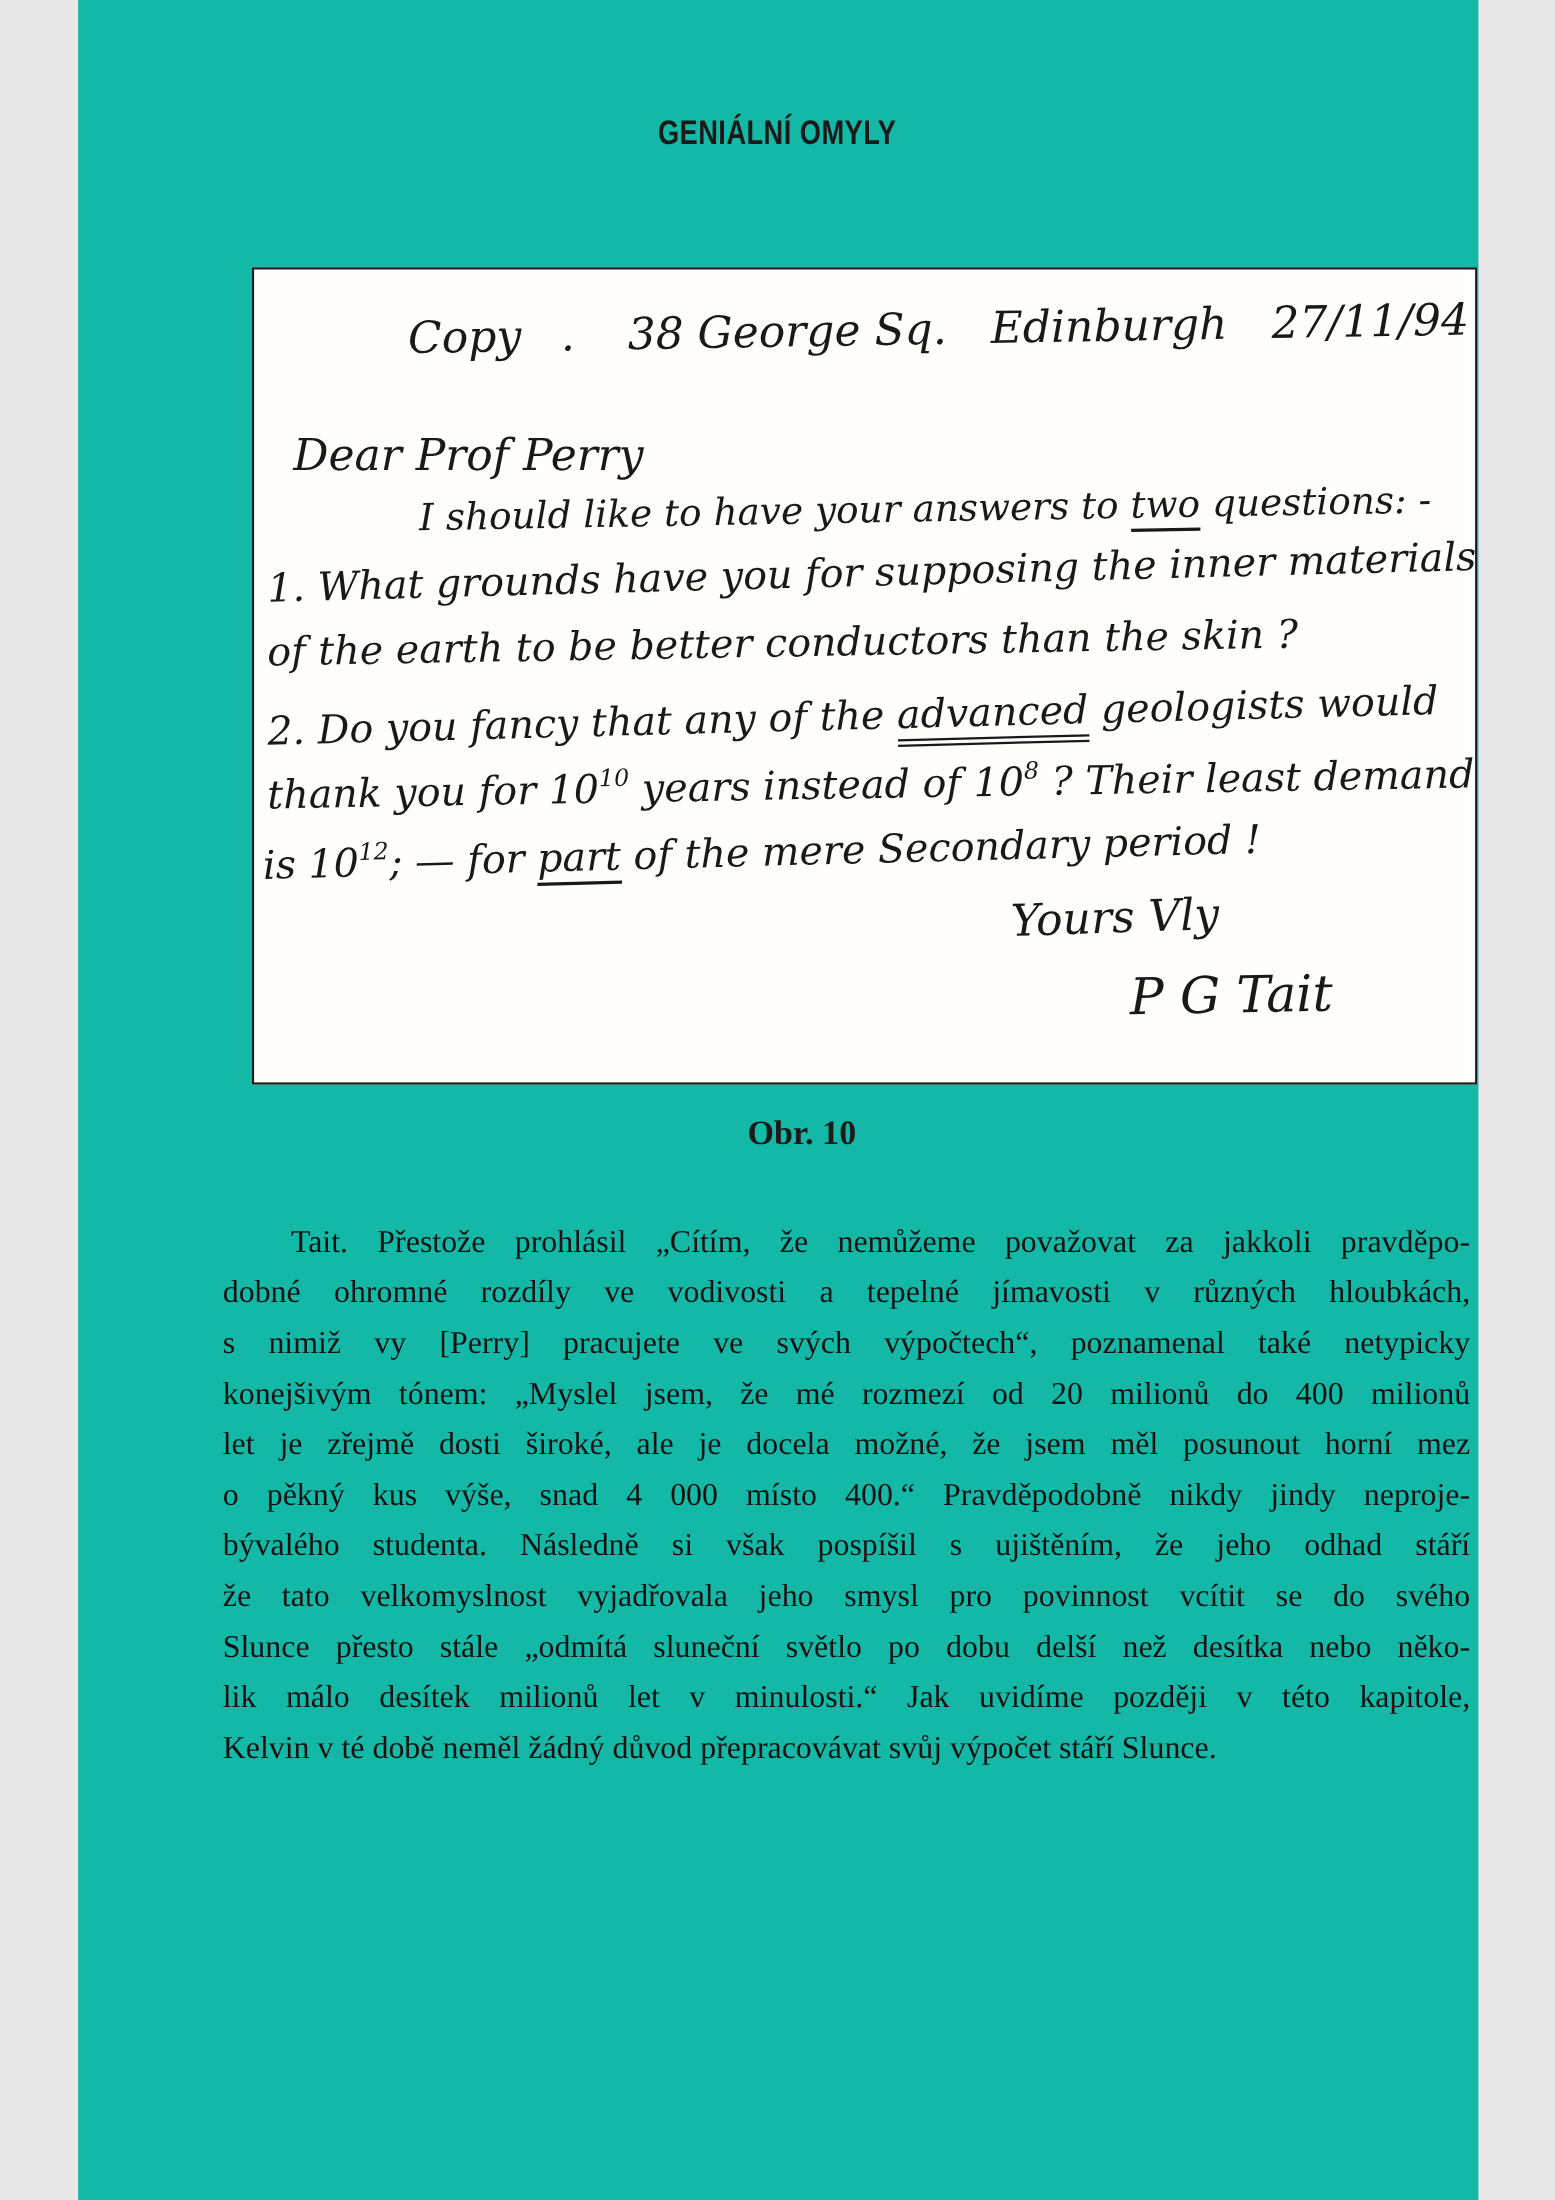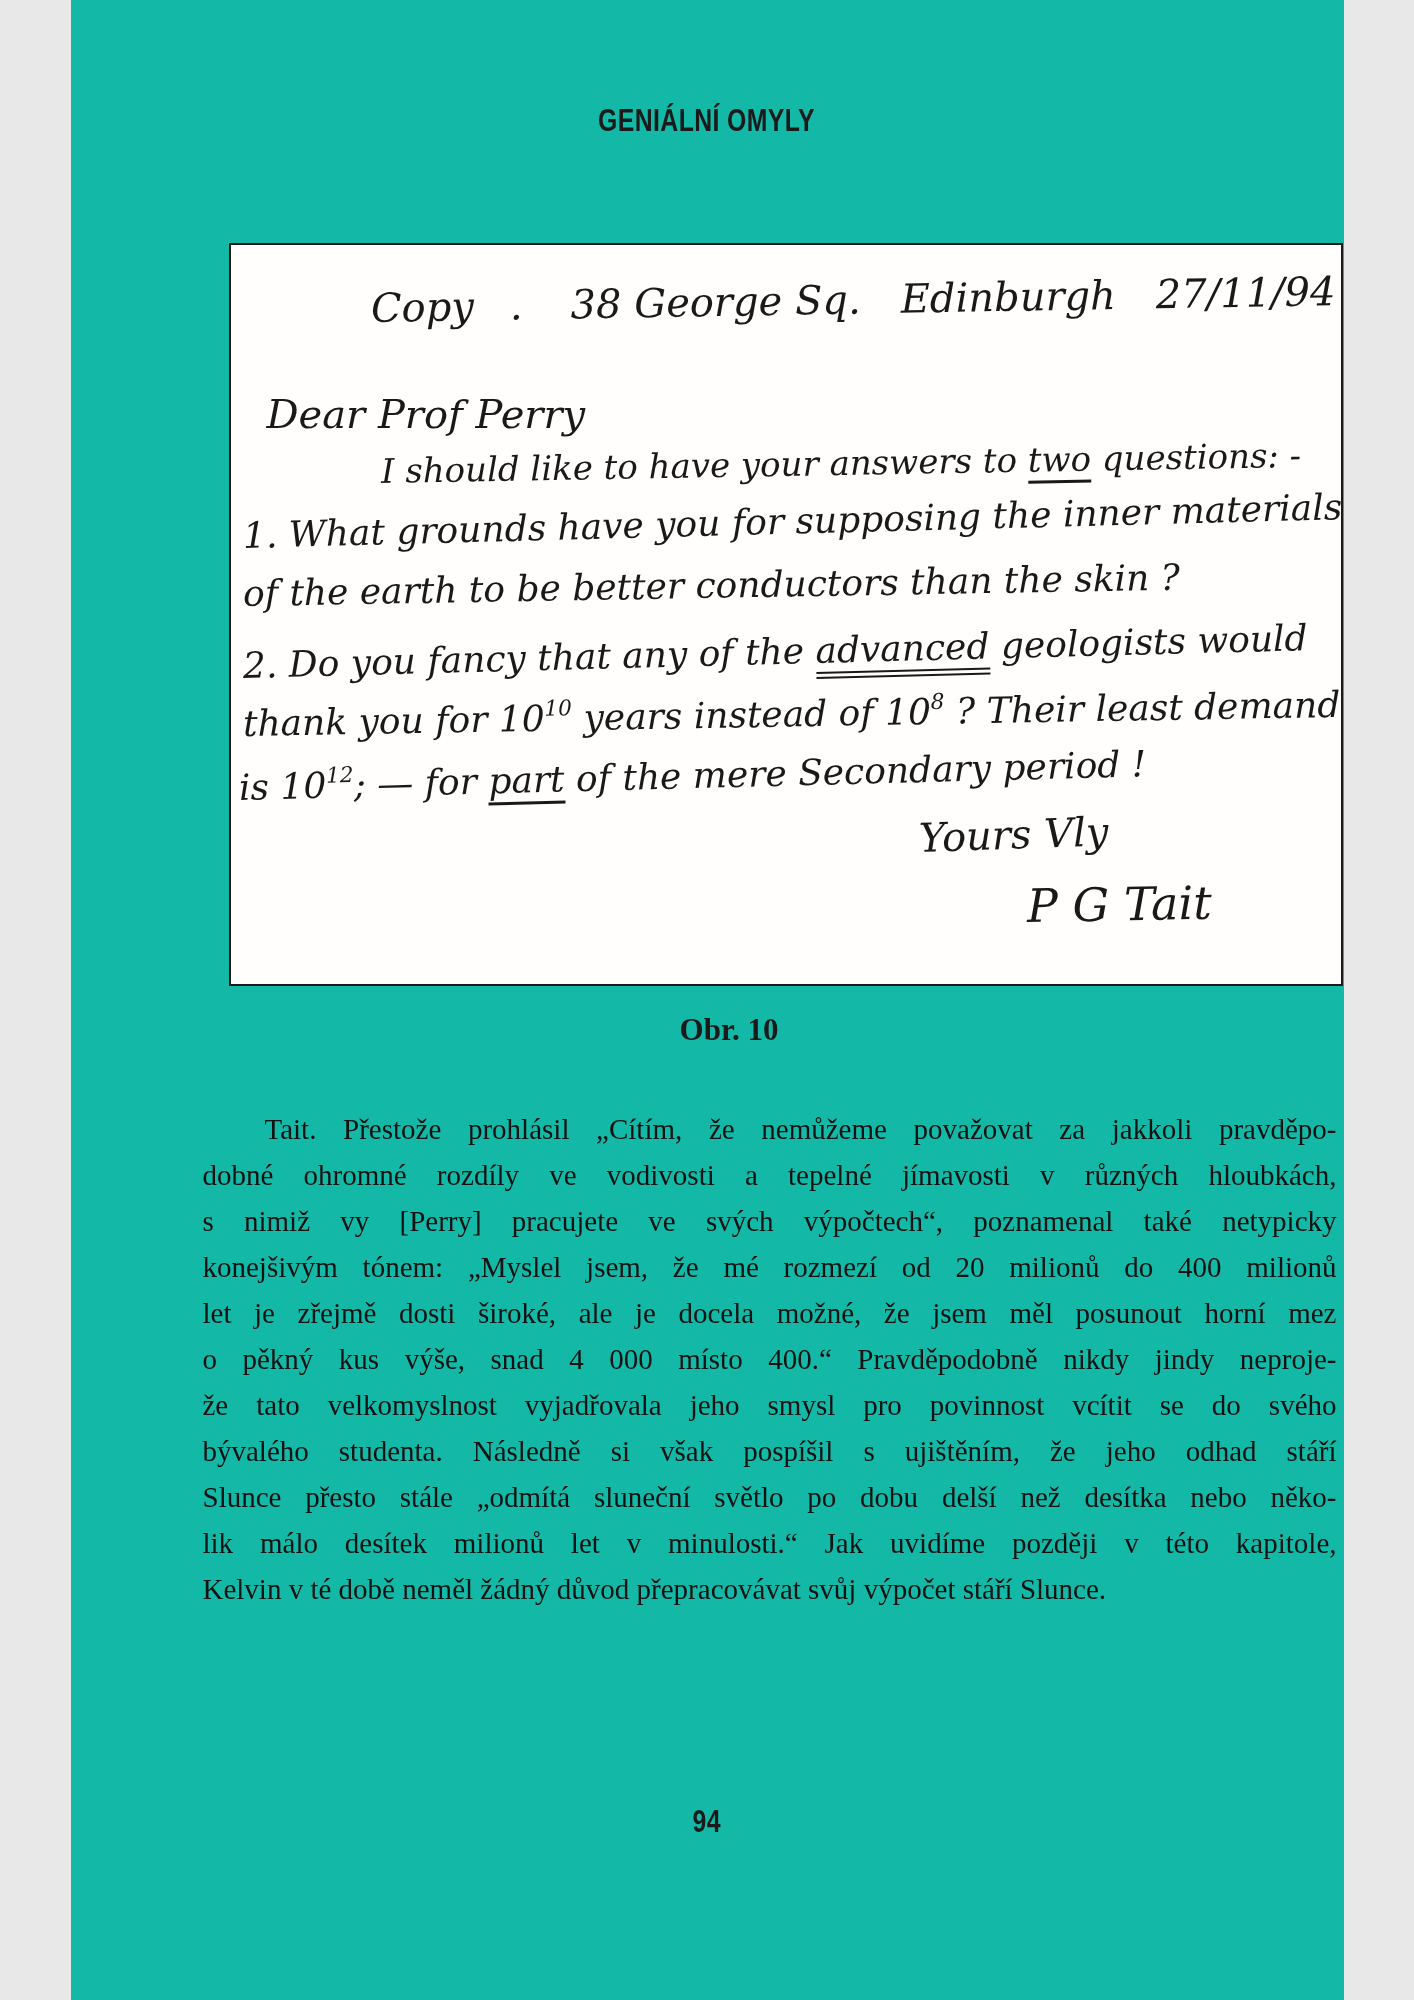--- a/index.html
+++ b/index.html
@@ -110,24 +110,21 @@
 
   <div class="figure-caption">Obr. 10</div>
 
   <div class="body-text">
       <div class="body-line">Tait. Přestože prohlásil „Cítím, že nemůžeme považovat za jakkoli pravděpo-</div>
       <div class="body-line">dobné ohromné rozdíly ve vodivosti a tepelné jímavosti v různých hloubkách,</div>
       <div class="body-line">s nimiž vy [Perry] pracujete ve svých výpočtech“, poznamenal také netypicky</div>
       <div class="body-line">konejšivým tónem: „Myslel jsem, že mé rozmezí od 20 milionů do 400 milionů</div>
       <div class="body-line">let je zřejmě dosti široké, ale je docela možné, že jsem měl posunout horní mez</div>
       <div class="body-line">o pěkný kus výše, snad 4 000 místo 400.“ Pravděpodobně nikdy jindy neproje-</div>
+      <div class="body-line">bývalého studenta. Následně si však pospíšil s ujištěním, že jeho odhad stáří</div>
       <div class="body-line">že tato velkomyslnost vyjadřovala jeho smysl pro povinnost vcítit se do svého</div>
-      <div class="body-line">bývalého studenta. Následně si však pospíšil s ujištěním, že jeho odhad stáří</div>
       <div class="body-line">Slunce přesto stále „odmítá sluneční světlo po dobu delší než desítka nebo něko-</div>
       <div class="body-line">lik málo desítek milionů let v minulosti.“ Jak uvidíme později v této kapitole,</div>
       <div class="body-line">Kelvin v té době neměl žádný důvod přepracovávat svůj výpočet stáří Slunce.</div>
     </div>
 
-  <div class="page-number">
-    <span class="condense">94</span>
-  </div>
 
 </div>
 
 </body></html>

